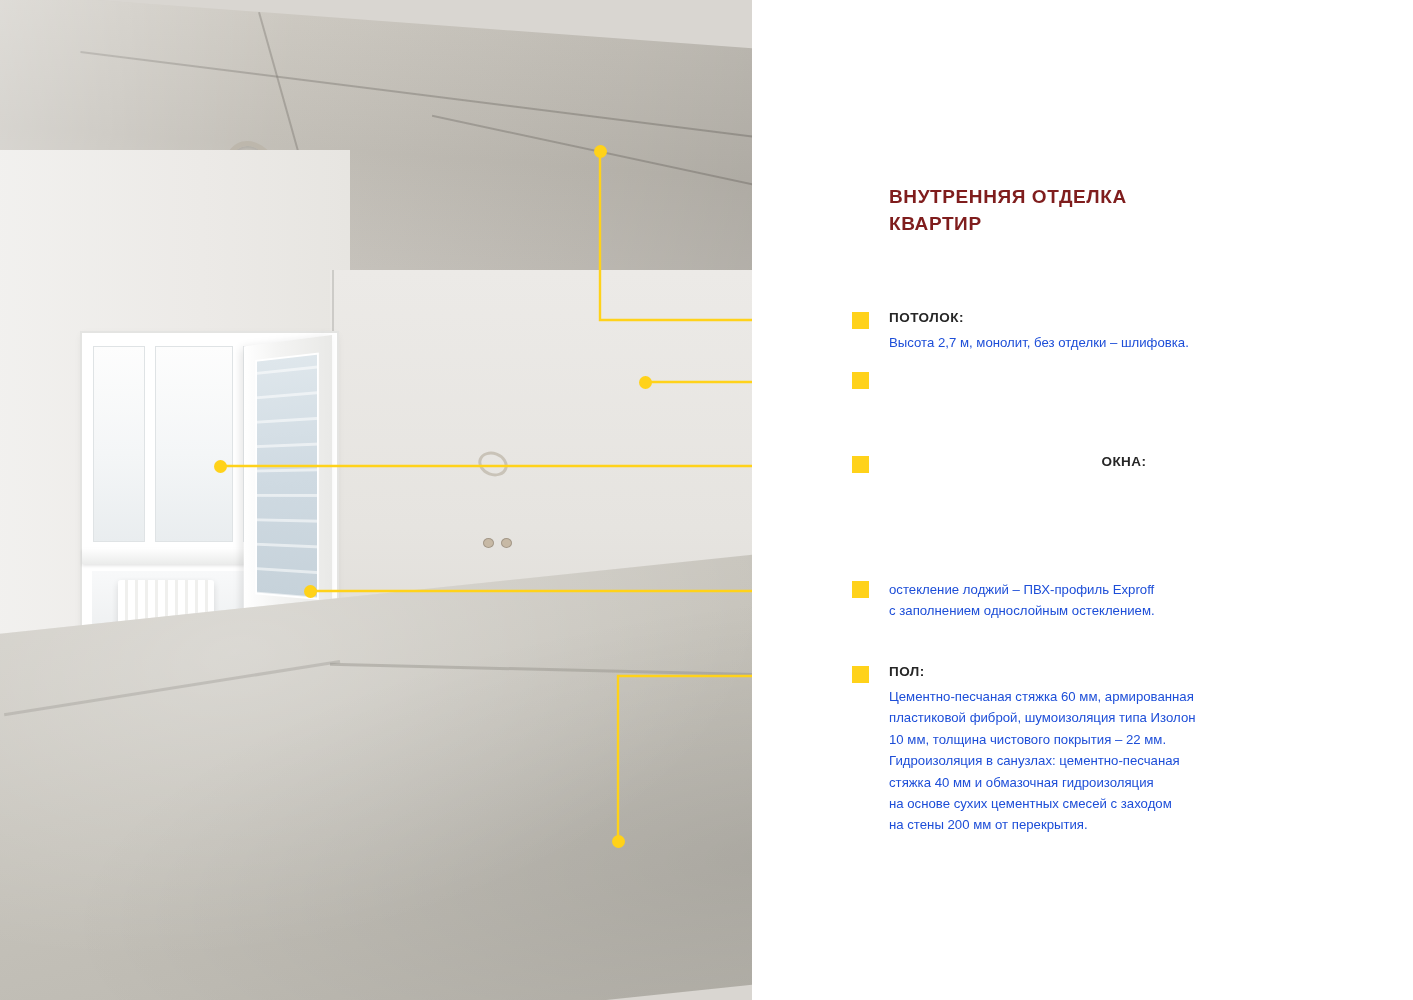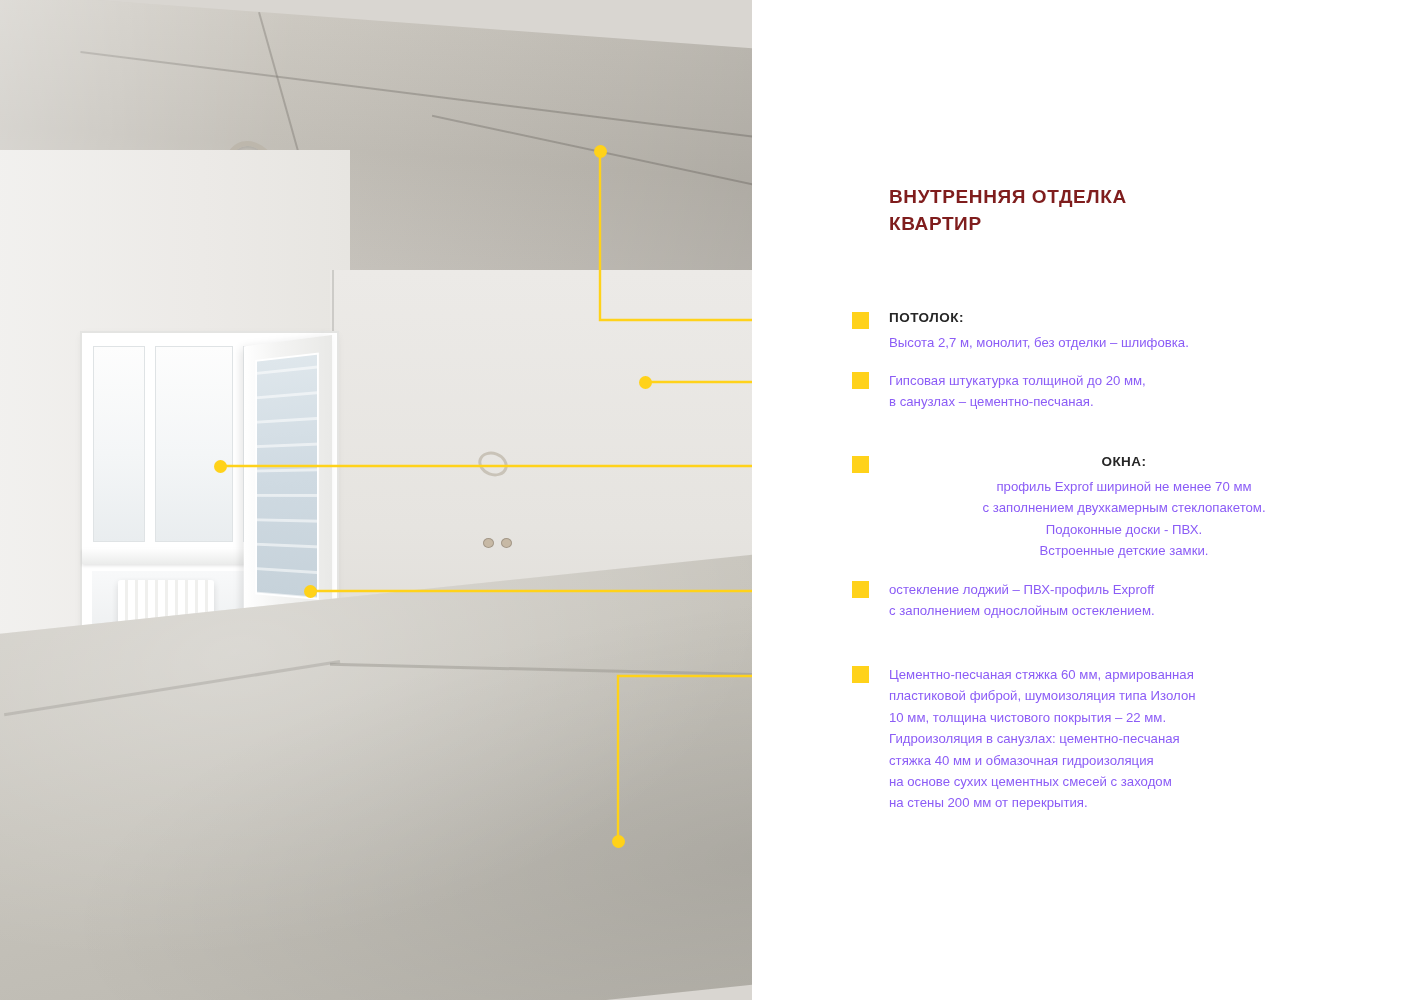--- a/index.html
+++ b/index.html
@@ -256,21 +256,21 @@
   .block .head {
     font-size: 13.5px;
     font-weight: bold;
     letter-spacing: 0.5px;
     color: #262626;
     margin: 0 0 7px 0;
   }
   .block .body {
     font-size: 13.2px;
     line-height: 1.62;
-    color: #8b5cf6;
+    color: #1d4ed8;
     white-space: pre-line;
   }
   .bullet {
     position: absolute;
     left: 100px;
     width: 17px;
     height: 17px;
     background: #ffd21a;
   }
 
@@ -361,41 +361,36 @@
     <div class="blocks">
 
       <div class="bullet" style="top:312px;"></div>
       <div class="block" style="top:310px;">
         <div class="head">ПОТОЛОК:</div>
         <div class="body">Высота 2,7 м, монолит, без отделки – шлифовка.</div>
       </div>
 
       <div class="bullet" style="top:372px;"></div>
       <div class="block" style="top:370px;">
-        <div class="body">Гипсовая штукатурка толщиной до 20 мм,
-в санузлах – цементно-песчаная.</div>
       </div>
 
       <div class="bullet" style="top:456px;"></div>
       <div class="block" style="top:454px;text-align:center;">
         <div class="head">ОКНА:</div>
-        <div class="body">профиль Exprof шириной не менее 70 мм
-с заполнением двухкамерным стеклопакетом.
-Подоконные доски - ПВХ.
-Встроенные детские замки.</div>
       </div>
 
       <div class="bullet" style="top:581px;"></div>
       <div class="block" style="top:579px;">
         <div class="body">остекление лоджий – ПВХ-профиль Exproff
 с заполнением однослойным остеклением.</div>
       </div>
 
       <div class="bullet" style="top:666px;"></div>
       <div class="block" style="top:664px;">
+        <div class="head">ПОЛ:</div>
         <div class="body">Цементно-песчаная стяжка 60 мм, армированная
 пластиковой фиброй, шумоизоляция типа Изолон
 10 мм, толщина чистового покрытия – 22 мм.
 Гидроизоляция в санузлах: цементно-песчаная
 стяжка 40 мм и обмазочная гидроизоляция
 на основе сухих цементных смесей с заходом
 на стены 200 мм от перекрытия.</div>
       </div>
 
     </div>

